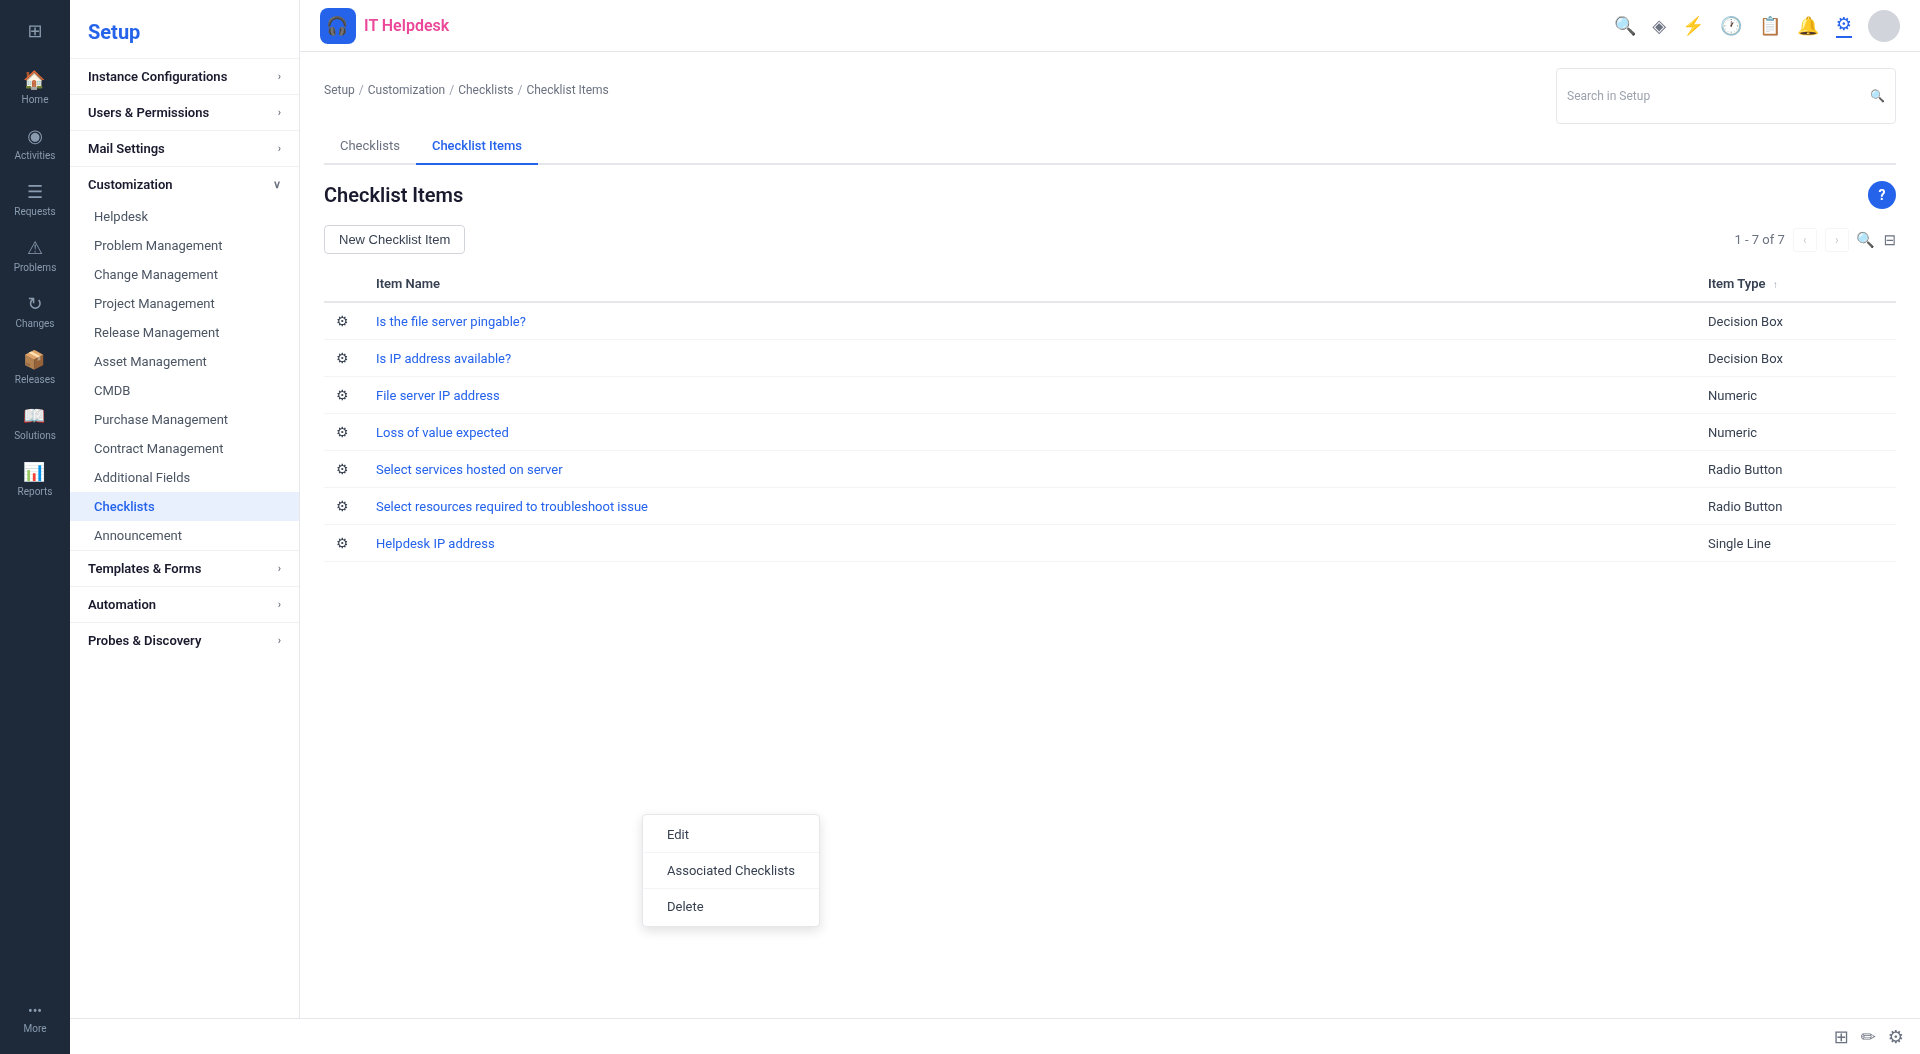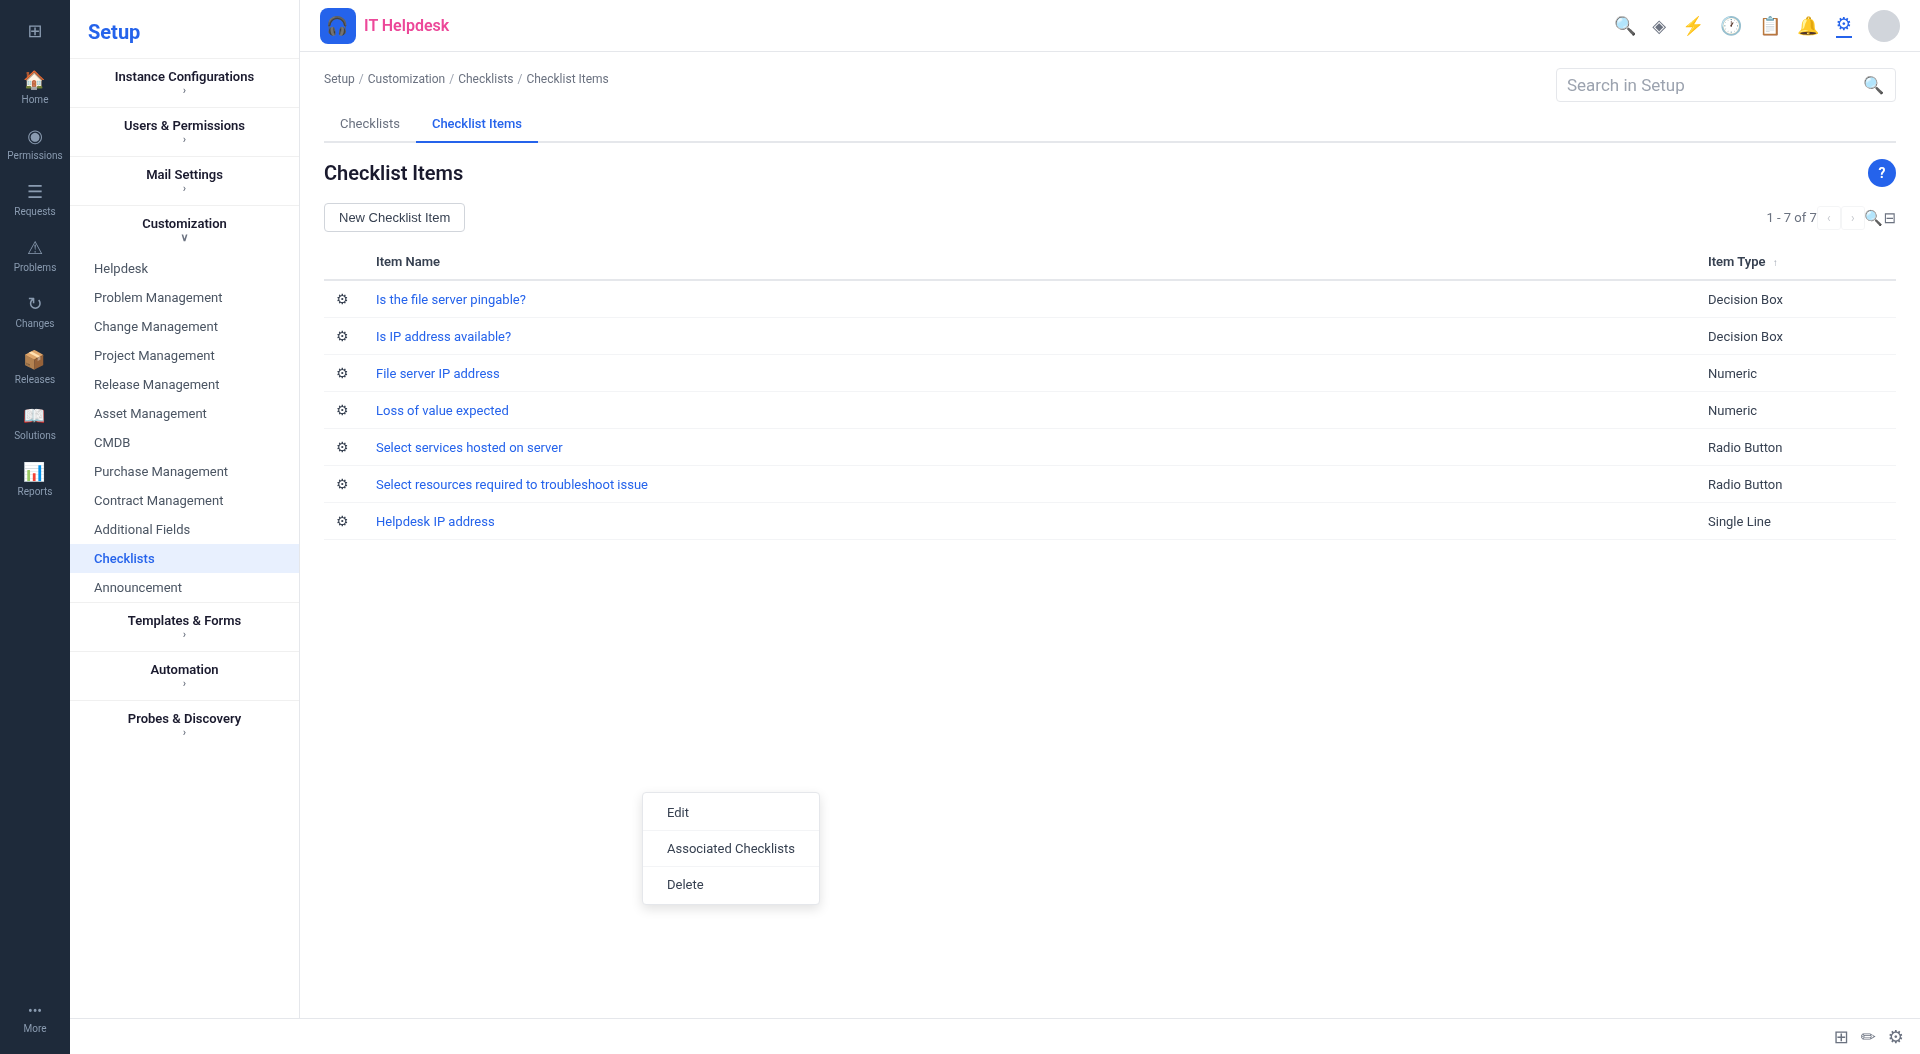--- a/index.html
+++ b/index.html
@@ -53,21 +53,20 @@
     }
     .sidebar-section-header {
       display: flex;
       align-items: center;
       justify-content: space-between;
       padding: 10px 18px;
       cursor: pointer;
       font-size: 13px;
       font-weight: 600;
       color: #1a1a2e;
-      flex-direction: column;
     }
     .sidebar-section-header .chevron { font-size: 11px; color: #6b7280; }
     .sidebar-sub-item {
       padding: 7px 24px;
       cursor: pointer;
       font-size: 13px;
       color: #4b5563;
     }
     .sidebar-sub-item.active { background: #e8f0fe; color: #2563eb; font-weight: 500; }
 
@@ -134,26 +133,26 @@
       display: flex;
       align-items: center;
       justify-content: space-between;
       margin-bottom: 4px;
     }
     .search-in-setup {
       display: flex;
       align-items: center;
       border: 1px solid #e5e7eb;
       border-radius: 4px;
-      padding: 6px 10px;
+      padding: 20px 10px;
       background: #fff;
       gap: 6px;
       min-width: 340px;
       color: #9ca3af;
-      font-size: 17px;
+      font-size: 12px;
     }
 
     
     .tabs {
       display: flex;
       border-bottom: 2px solid #e5e7eb;
       margin-bottom: 16px;
     }
     .tab {
       padding: 10px 16px;
@@ -197,21 +196,21 @@
       border: 1px solid #d1d5db;
       border-radius: 4px;
       padding: 6px 14px;
       font-size: 13px;
       cursor: pointer;
       color: #374151;
     }
     .pagination-controls {
       display: flex;
       align-items: center;
-      gap: 0;
+      gap: 8px;
       font-size: 13px;
       color: #6b7280;
     }
     .pagination-btn {
       width: 24px; height: 24px;
       display: flex; align-items: center; justify-content: center;
       border: 1px solid #e5e7eb;
       border-radius: 3px;
       cursor: pointer;
       font-size: 12px;
@@ -293,21 +292,21 @@
 <nav class="icon-nav">
   <div class="icon-nav-item icon-nav-top">
     <span class="nav-icon">⊞</span>
   </div>
   <div class="icon-nav-item">
     <span class="nav-icon">🏠</span>
     <span>Home</span>
   </div>
   <div class="icon-nav-item">
     <span class="nav-icon">◉</span>
-    <span>Permissions</span>
+    <span>Activities</span>
   </div>
   <div class="icon-nav-item">
     <span class="nav-icon">☰</span>
     <span>Requests</span>
   </div>
   <div class="icon-nav-item">
     <span class="nav-icon">⚠</span>
     <span>Problems</span>
   </div>
   <div class="icon-nav-item">

